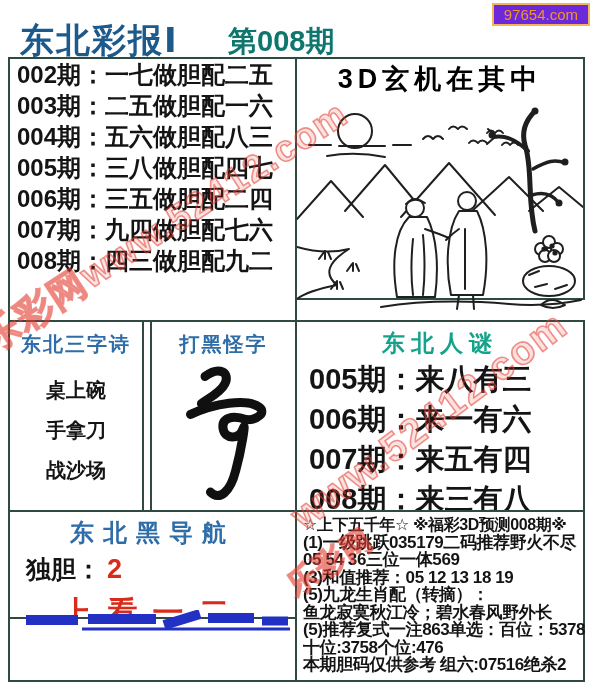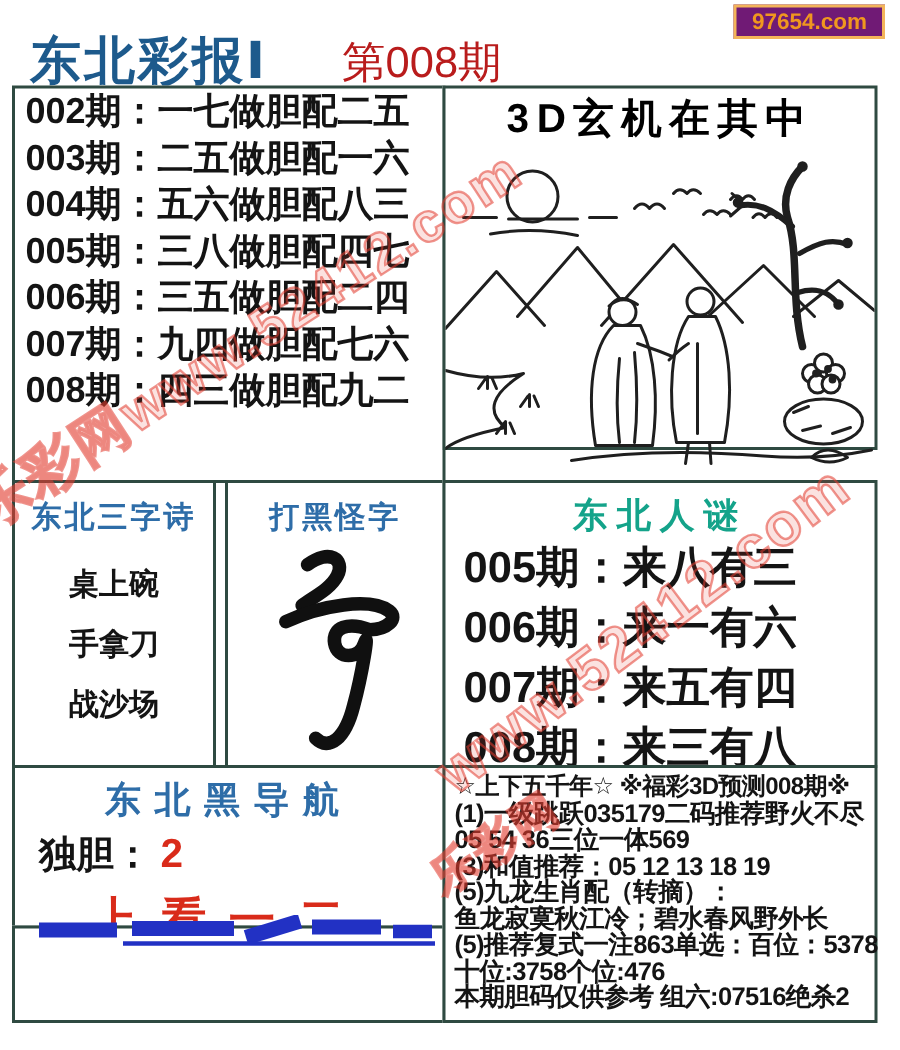--- a/index.html
+++ b/index.html
@@ -16,23 +16,23 @@
   html,body{background:#e8e8e8;}
   .sheet{
     position:relative;width:600px;height:700px;background:#ffffff;
     font-family:"Liberation Sans","DejaVu Sans",sans-serif;color:var(--ink);
     overflow:hidden;margin:0 auto;
   }
   .box{position:absolute;background:#fff;border:2px solid var(--line);}
 
   
   .hdr-title{position:absolute;left:20px;top:18px;font-size:34px;font-weight:800;color:var(--hblue);letter-spacing:2px;}
-  .hdr-issue{position:absolute;left:228px;top:22px;font-size:29px;font-weight:400;color:#b91c1c;}
+  .hdr-issue{position:absolute;left:228px;top:22px;font-size:29px;font-weight:700;color:#0f766e;}
   .site-box{position:absolute;right:10px;top:3px;border:2px solid #f3b45a;color:var(--orange);
-    font-size:15px;font-weight:700;padding:1px 10px;background:#701a75;}
+    font-size:15px;font-weight:400;padding:1px 10px;background:#6d28d9;}
 
   
   .boxA{left:8px;top:57px;width:289px;height:265px;}
   .red-title{width:max-content;margin:7px auto 3px auto;padding:0 12px;border:2px solid #e03424;
     border-radius:5px;color:var(--red);font-size:25px;font-weight:800;letter-spacing:10px;line-height:30px;}
   .sent-row{font-size:24px;line-height:31px;font-weight:800;white-space:nowrap;padding-left:7px;}
 
   
   .boxB{left:295px;top:57px;width:290px;height:243px;}
   .boxB-title{text-align:center;font-size:27px;font-weight:800;letter-spacing:5px;margin-top:2px;color:#000;}

